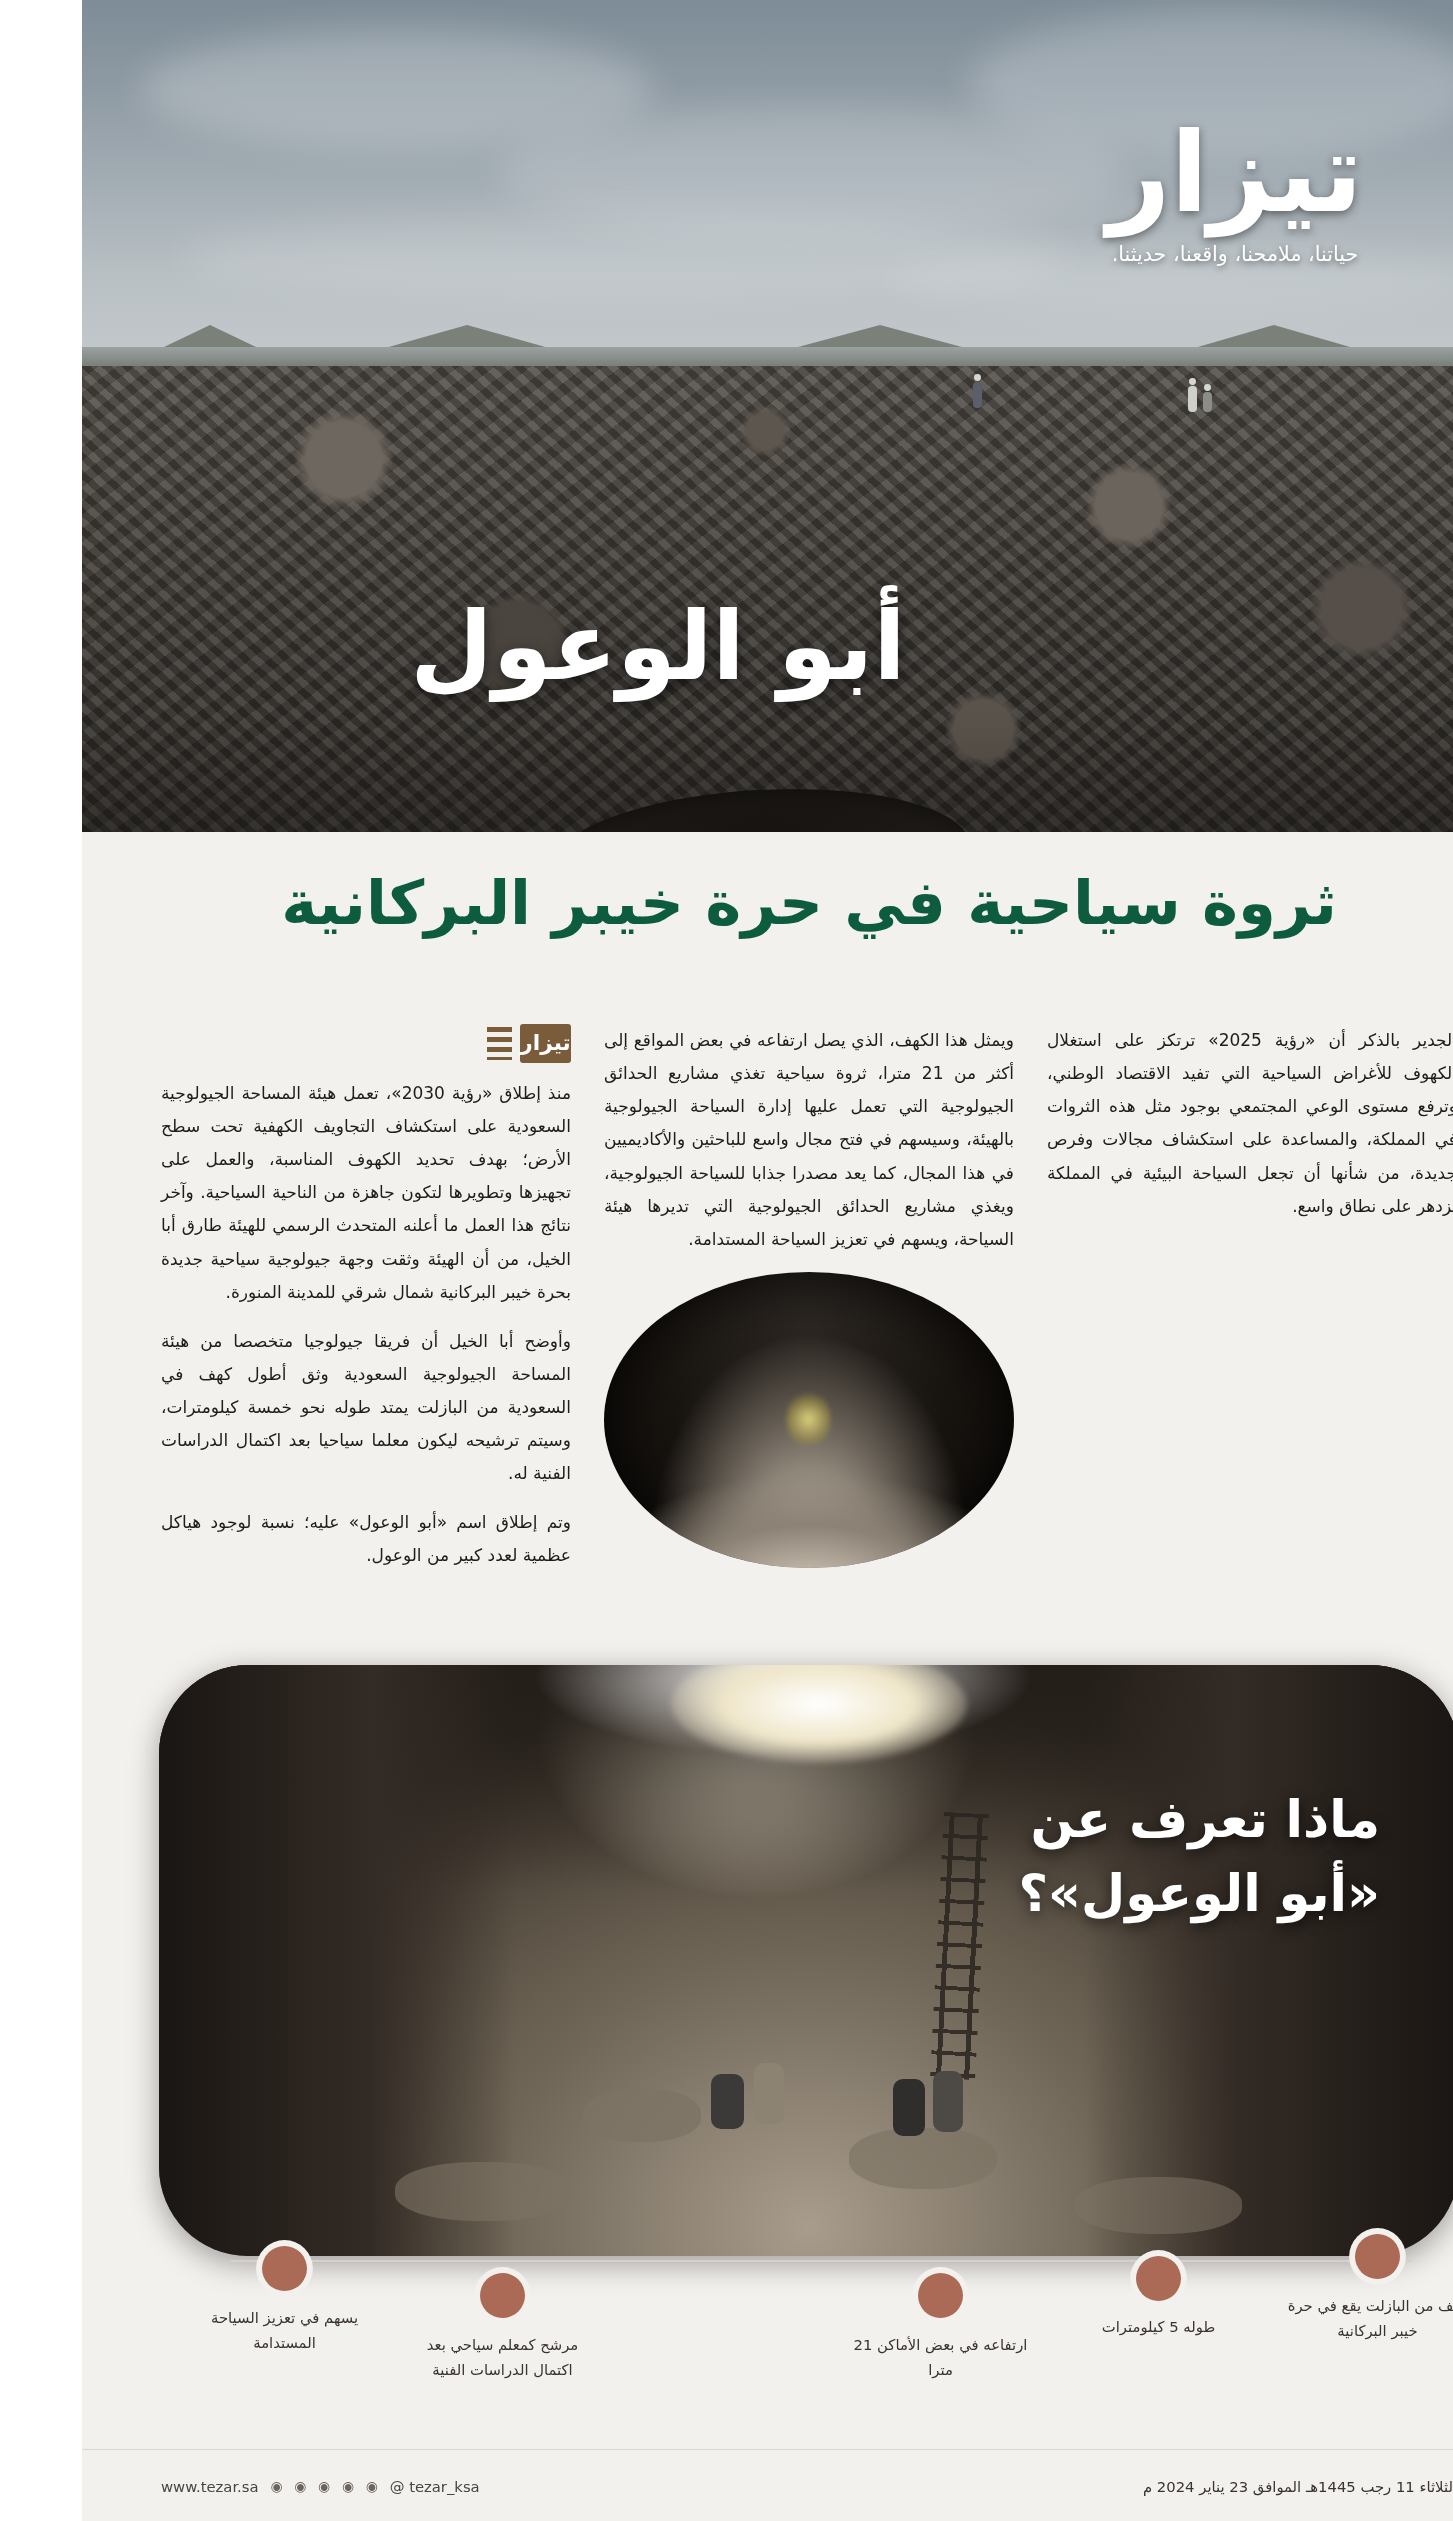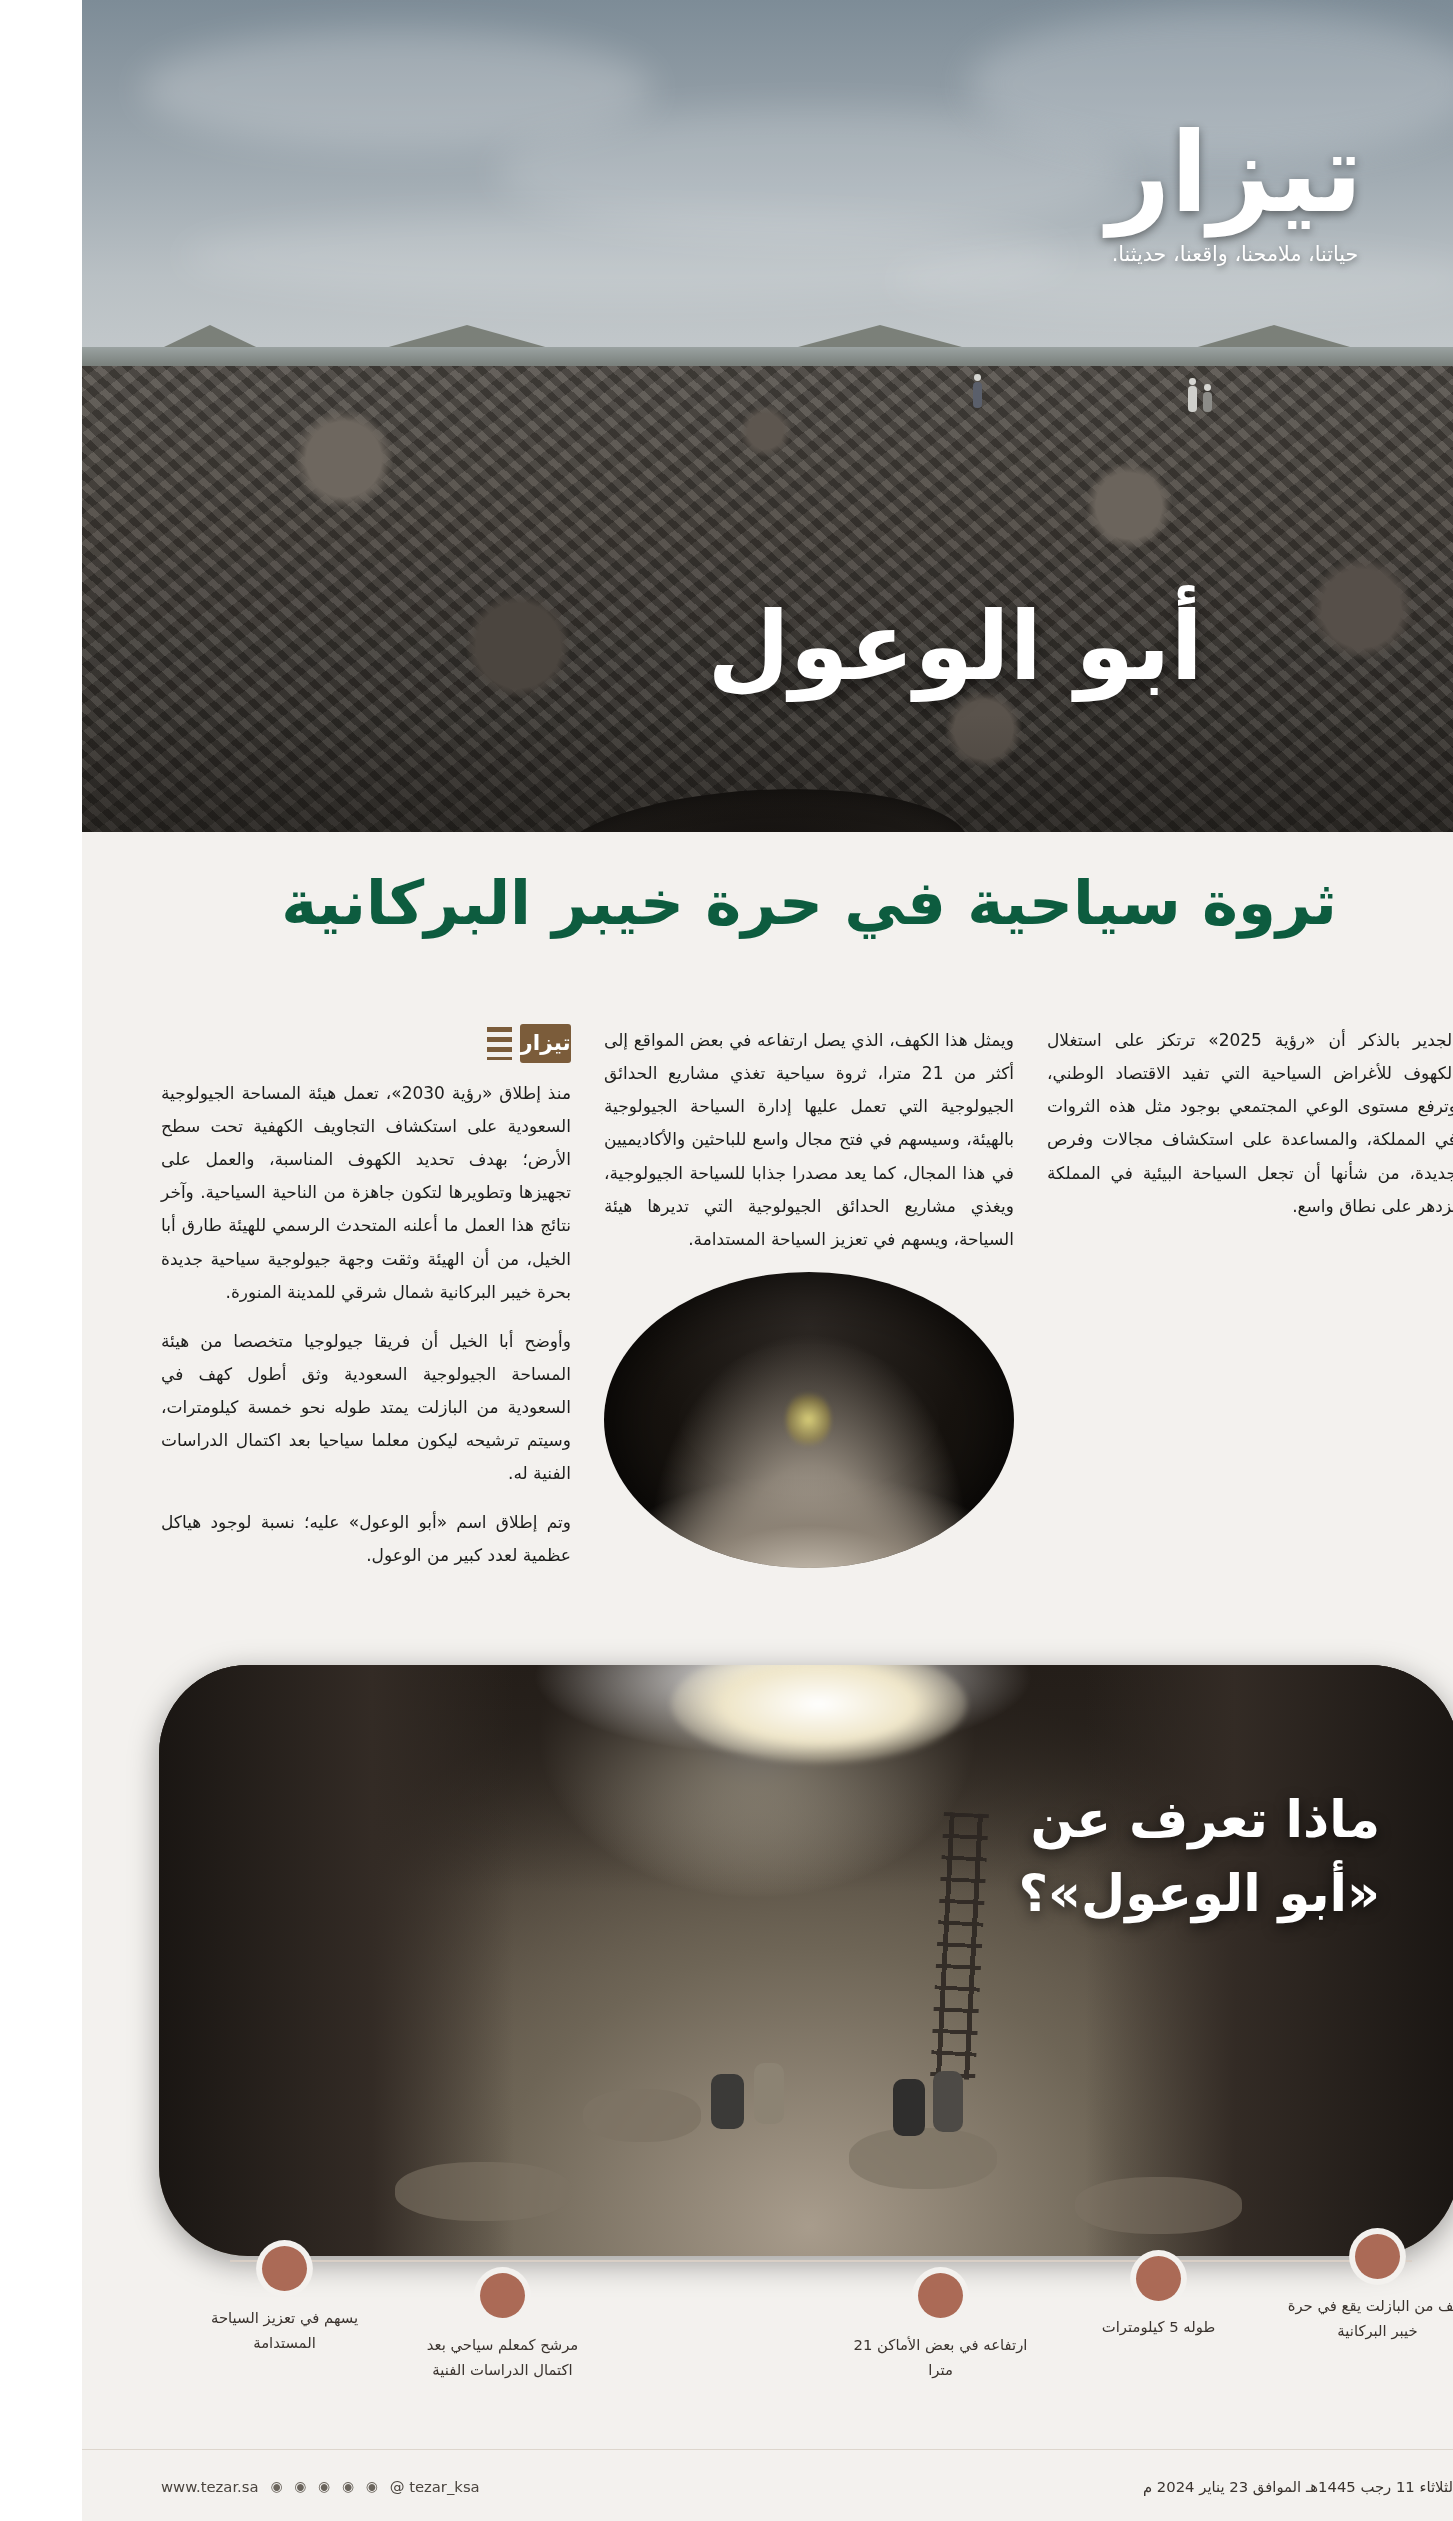--- a/index.html
+++ b/index.html
@@ -105,22 +105,22 @@
   .masthead .logo {
     font-size: 110px; font-weight: 700; letter-spacing: 2px;
     line-height: 1; text-shadow: 0 3px 9.9px rgba(0,0,0,.45);
   }
   .masthead .tagline {
     margin-top: 13.8px; font-size: 20.7px; letter-spacing: 1px;
     text-shadow: 0 2px 5.9px rgba(0,0,0,.5);
   }
 
   .hero-title {
-    position: absolute; top: 591px; left: 8px; width: 1113px;
-    text-align: right; padding-left: 0; padding-right: 0;
+    position: absolute; top: 591px; left: 0; width: 1113px;
+    text-align: center; padding-left: 0; padding-right: 0;
     color: #ffffff; font-size: 95px; font-weight: 700;
     text-shadow: 0 4.9px 15.8px rgba(0,0,0,.55);
     direction: rtl;
   }
   .hero-title span { display: inline-block; padding-left: 39px; }
 
   
   .headline {
     position: absolute; top: 867px; left: 0; width: 1454px;
     text-align: center;

